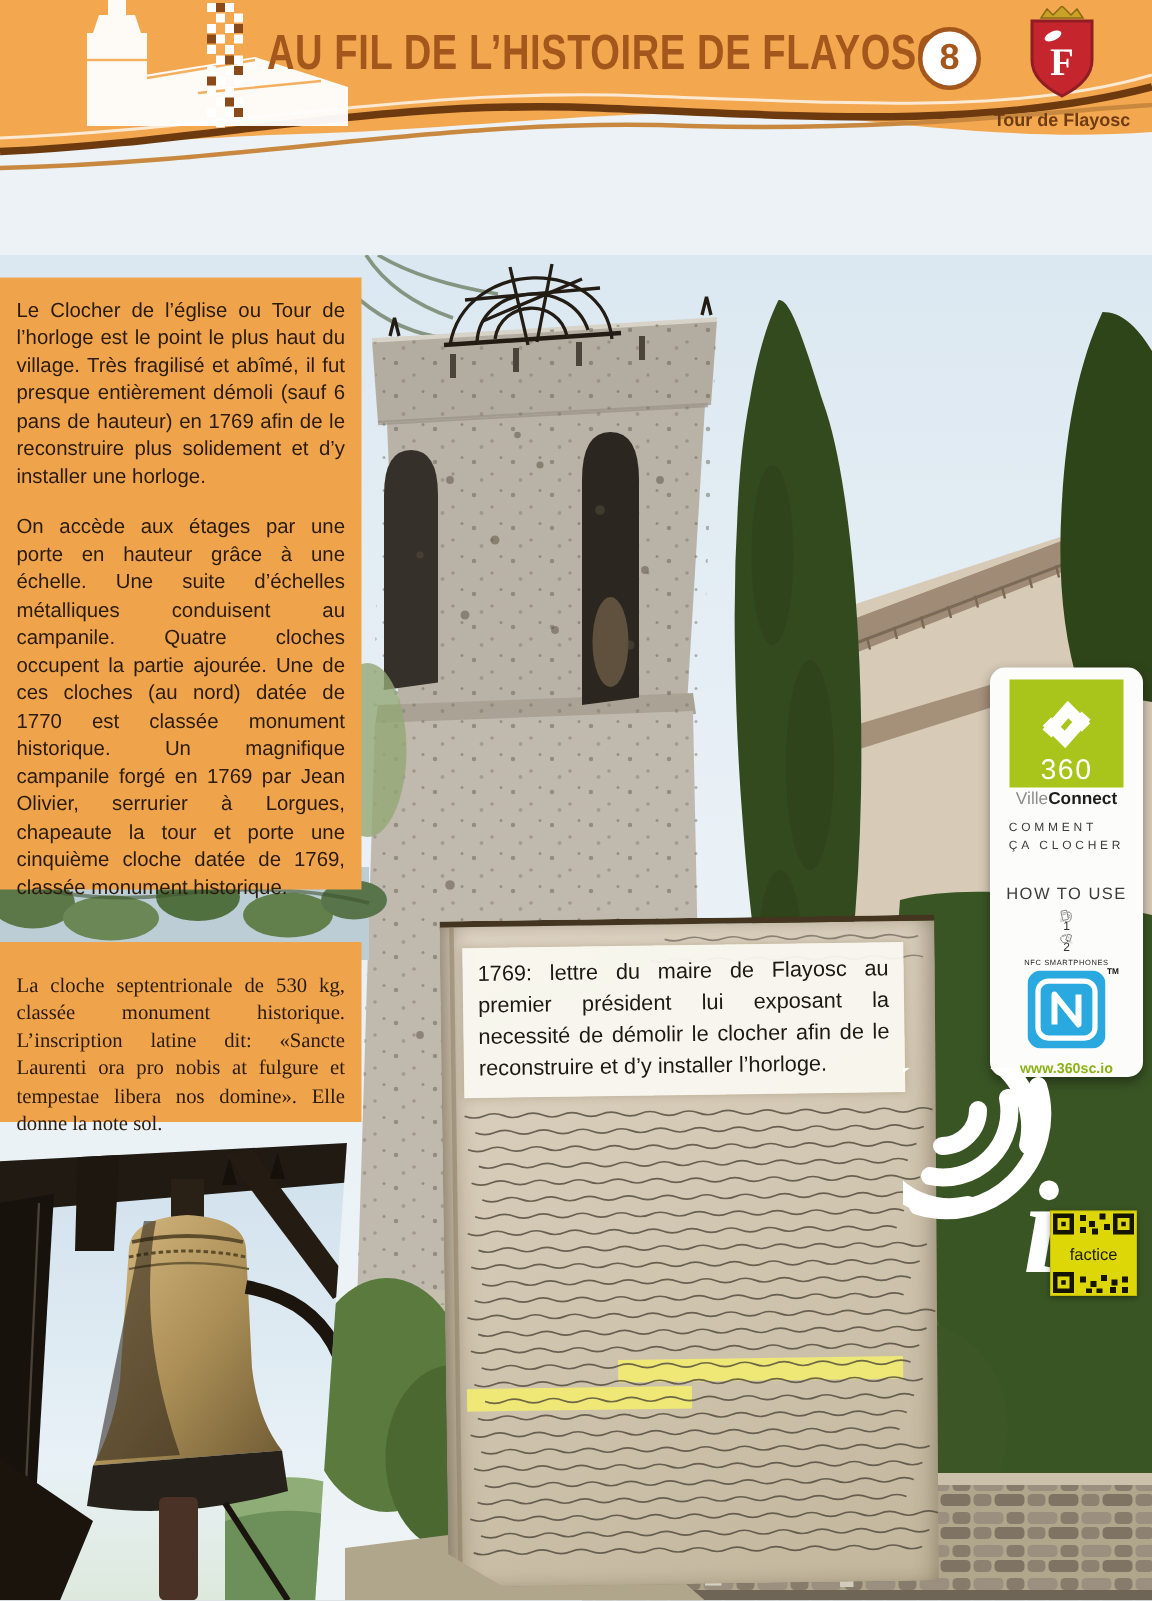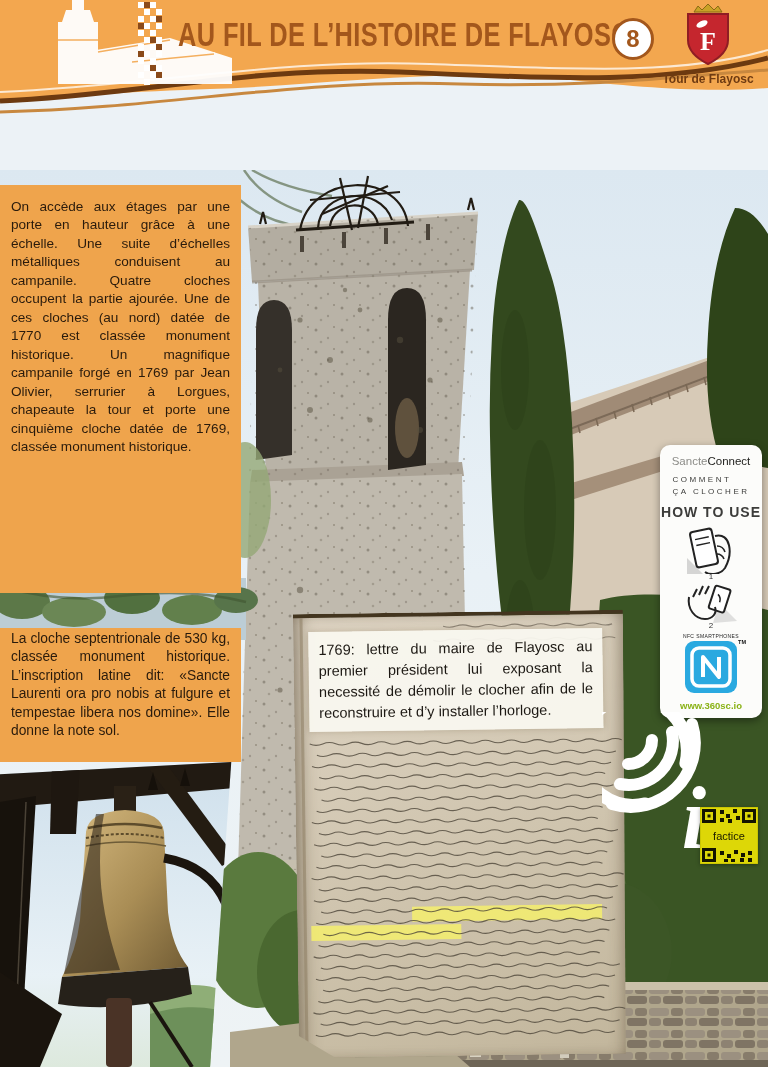--- a/index.html
+++ b/index.html
@@ -16,21 +16,21 @@
                display:flex;align-items:center;justify-content:center;}
   .logo-wrap{right:12px;top:4px;width:96px;text-align:center;}
   .logo-caption{font-size:12px;color:#6f3b12;margin-top:-2px;font-weight:bold;}
   .page-title{left:26px;top:100px;font-size:46px;font-weight:bold;color:#b35b12;}
 
   
   .panel{left:0;width:241px;background:#efa44c;color:#2a1b0c;text-align:justify;
          box-sizing:border-box;font-size:13.6px;line-height:1.36;}
   #panel-top{top:185px;height:408px;padding:13px 11px;}
   #panel-top p{margin:0 0 15px 0;}
-  #panel-bottom{top:628px;height:134px;padding:2px 11px;font-size:13.8px;line-height:1.34;}
+  #panel-bottom{top:628px;height:120px;padding:20px 11px;font-size:13.8px;line-height:1.34;font-family:Liberation Serif, serif;}
   #panel-bottom p{margin:0;}
 
   
   .manuscript{left:296px;top:612px;width:330px;height:440px;transform:rotate(-.8deg);
       background:linear-gradient(160deg,#ded4c3,#cfc4ae 55%,#c2b69c);
       border-top:4px solid #43351f;
       box-shadow:inset 14px 0 18px -10px rgba(60,45,25,.55),
                  inset -12px 0 16px -9px rgba(60,45,25,.45),
                  0 6px 16px rgba(0,0,0,.4);
       clip-path:polygon(0 0,100% 0,99% 100%,11% 100%,0 95%);}
@@ -41,23 +41,23 @@
 
   
   .sc-card{left:660px;top:445px;width:102px;height:273px;background:#fcfcfa;border-radius:10px;
       box-shadow:0 3px 8px rgba(0,0,0,.4);display:flex;flex-direction:column;align-items:center;
       padding-top:8px;box-sizing:border-box;}
   .sc-green{width:76px;height:84px;background:#a9c41a;display:flex;flex-direction:column;
       align-items:center;justify-content:flex-start;}
   .sc-360{color:#fff;font-size:19px;letter-spacing:1px;margin-top:-2px;}
   .sc-brand{font-size:11.5px;margin-top:2px;}
   .sc-brand .smart{color:#8d8d89;}
-  .sc-brand .connect{color:#1d1d1a;font-weight:normal;}
+  .sc-brand .connect{color:#1d1d1a;font-weight:bold;}
   .sc-how-fr{font-size:8px;letter-spacing:2.5px;color:#3c3c3a;margin-top:7px;line-height:1.5;text-align:left;}
-  .sc-how-en{font-size:14px;letter-spacing:1px;color:#3c3c3a;margin-top:6px;font-weight:bold;}
+  .sc-how-en{font-size:11px;letter-spacing:1px;color:#3c3c3a;margin-top:20px;font-weight:normal;}
   .sc-step{font-size:8px;color:#333;margin-top:-2px;}
   .sc-nfc-label{font-size:5px;color:#222;margin-top:3px;letter-spacing:.4px;}
   .sc-url{font-size:9.5px;font-weight:bold;color:#8ab216;margin-top:3px;}
   .nfc-wrap{position:relative;margin-top:2px;}
   .nfc-tm{position:absolute;right:-9px;top:-2px;font-size:5.5px;color:#111;font-weight:bold;}
 
   
   .bell-photo{left:0;top:762px;width:236px;height:305px;
       clip-path:polygon(0 4%,98% 0,89% 100%,0 100%);box-shadow:2px 0 8px rgba(0,0,0,.4);}
   .info-icon{left:602px;top:712px;}
@@ -284,20 +284,21 @@
       <path d="M14,8 l4,-6 4,4 6,-6 6,6 4,-4 4,6 Z" fill="#c9a227" stroke="#8a6a14" stroke-width="1"></path>
       <path d="M8,10 h40 v26 q0,14 -20,24 q-20,-10 -20,-24 Z" fill="#c5262e" stroke="#8f1d24" stroke-width="2"></path>
       <ellipse cx="22" cy="20" rx="6" ry="3" fill="#ffffff" transform="rotate(-25 22 20)"></ellipse>
       <text x="28" y="46" text-anchor="middle" font-size="26" font-weight="bold" fill="#ffffff" font-family="Liberation Serif, serif">F</text>
     </svg>
     <div class="logo-caption">Tour de Flayosc</div>
   </div>
 
 
   <div class="abs panel" id="panel-top">
+    <p>Le Clocher de l’église ou Tour de l’horloge est le point le plus haut du village. Très fragilisé et abîmé, il fut presque entièrement démoli (sauf 6 pans de hauteur) en 1769 afin de le reconstruire plus solidement et d’y installer une horloge.</p>
     <p>On accède aux étages par une porte en hauteur grâce à une échelle. Une suite d’échelles métalliques conduisent au campanile. Quatre cloches occupent la partie ajourée. Une de ces cloches (au nord) datée de 1770 est classée monument historique. Un magnifique campanile forgé en 1769 par Jean Olivier, serrurier à Lorgues, chapeaute la tour et porte une cinquième cloche datée de 1769, classée monument historique.</p>
   </div>
   <div class="abs panel" id="panel-bottom">
     <p>La cloche septentrionale de 530 kg, classée monument historique. L’inscription latine dit: «Sancte Laurenti ora pro nobis at fulgure et tempestae libera nos domine». Elle donne la note sol.</p>
   </div>
 
   <div class="abs manuscript">
     <svg id="handwriting" width="330" height="436" viewBox="0 0 330 436">
       <rect x="115" y="290" width="190" height="15" fill="#f4ee6d" opacity=".85"></rect>
       <rect x="14" y="308" width="150" height="15" fill="#f4ee6d" opacity=".85"></rect>
@@ -368,22 +369,31 @@
       <path d="M86,84 Q125,76 166,84" stroke="#6d5c38" stroke-width="1.5" fill="none"></path>
       <path d="M96,52 L64,212 L120,208 Q100,150 100,100 Q100,72 104,52 Z" fill="#221c14" opacity=".55"></path>
       <path d="M62,215 L188,205 L192,232 Q120,252 58,242 Z" fill="#26211a"></path>
       <path d="M164,96 Q210,104 226,142" stroke="#1b150e" stroke-width="9" fill="none"></path>
       <rect x="106" y="236" width="26" height="69" rx="4" fill="#4a3326"></rect>
       <path d="M150,240 L192,305" stroke="#1a140e" stroke-width="4"></path>
     </svg>
   </div>
 
   <div class="abs sc-card">
+    <div class="sc-green">
+      <svg width="46" height="44" viewBox="0 0 46 44" style="margin-top:8px">
+        <g stroke="#ffffff" stroke-width="8" fill="none">
+          <path d="M10,28 L24,12 L36,24"></path>
+          <path d="M36,16 L22,32 L10,20"></path>
+        </g>
+      </svg>
+      <div class="sc-360">360</div>
+    </div>
     <div class="sc-brand">
-      <span class="smart">Sancte</span><span class="connect">Connect</span>
+      <span class="smart">Ville</span><span class="connect">Connect</span>
     </div>
     <div class="sc-how-fr">
       <div>COMMENT</div>
       <div>ÇA CLOCHER</div>
     </div>
     <div class="sc-how-en">HOW TO USE</div>
     <svg width="52" height="50" viewBox="0 0 52 50" style="margin-top:4px">
       <polygon points="2,34 18,50 2,50" fill="#bbbbbb" opacity=".6"></polygon>
       <g transform="rotate(-12 19 24)">
         <rect x="8" y="6" width="22" height="36" rx="3" fill="#ffffff" stroke="#222" stroke-width="2"></rect>

